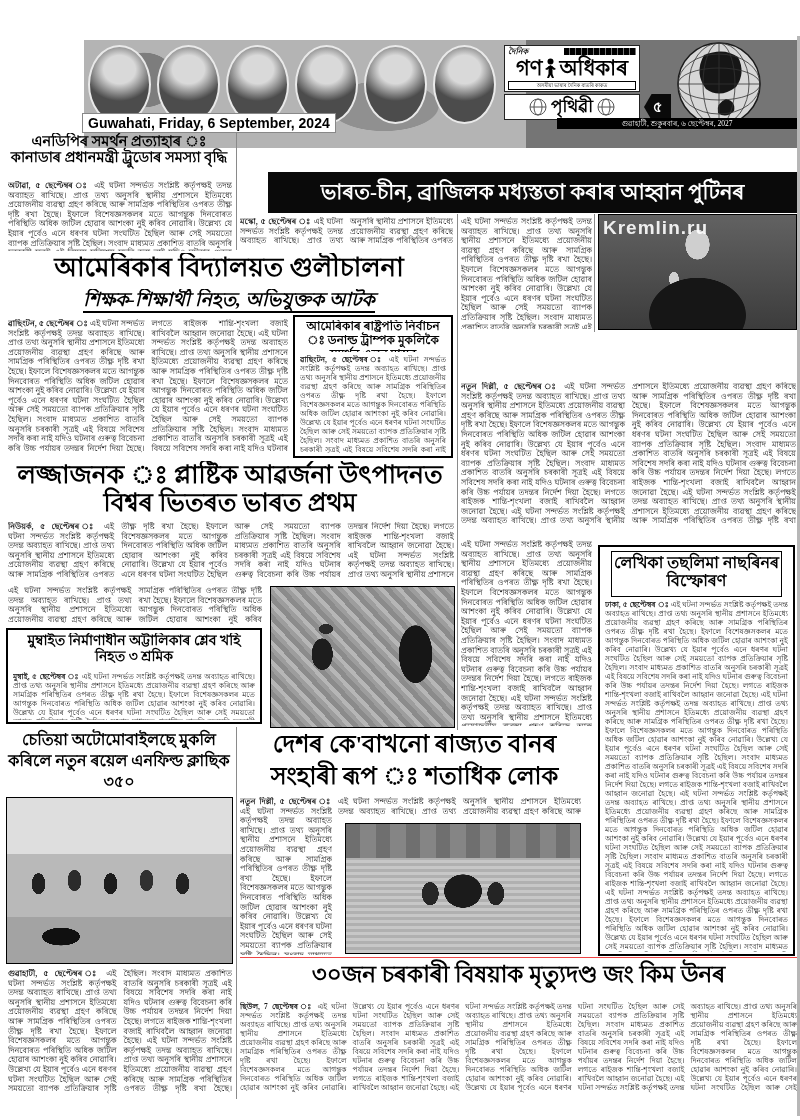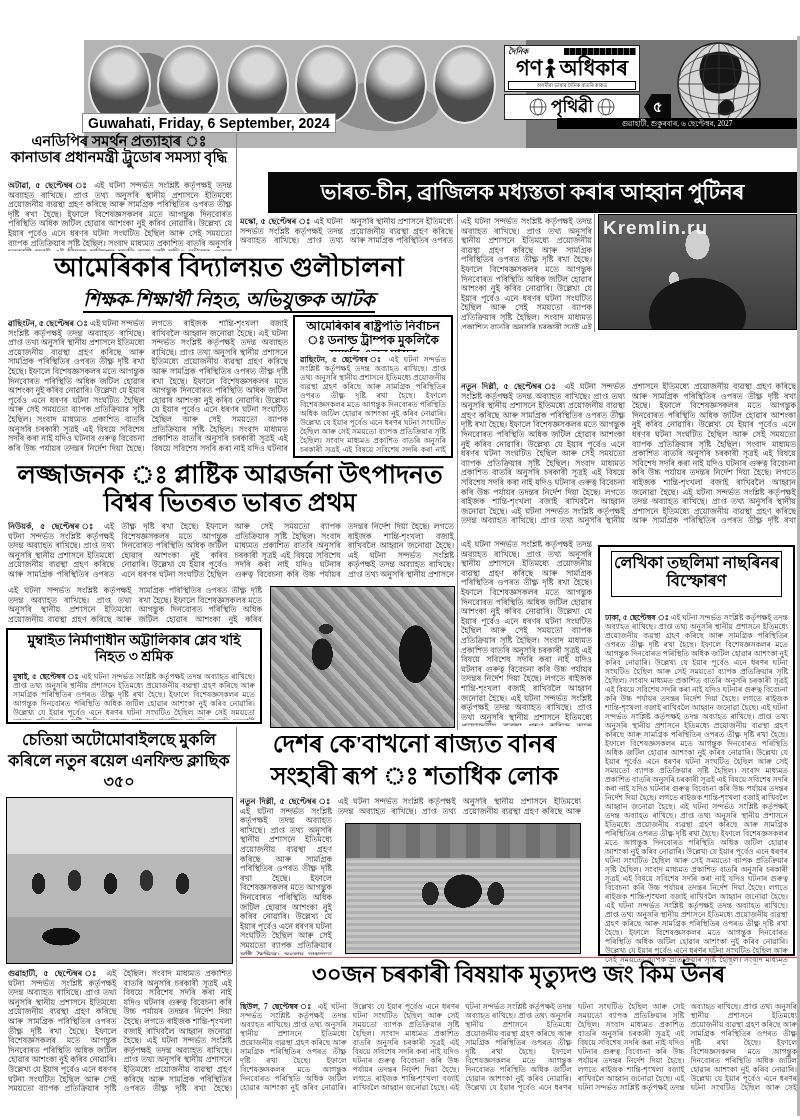--- a/index.html
+++ b/index.html
@@ -77,21 +77,21 @@
       repeating-linear-gradient(#c7c7c7 0 3px,#b0b0b0 3px 6px) ,
       linear-gradient(#8f8f8f 0 22%,#c2c2c2 22% 100%);
       background-blend-mode:normal;}
   .flood::before{content:"";position:absolute;left:0;top:0;width:100%;height:26%;
       background:repeating-linear-gradient(90deg,#6f6f6f 0 14px,#858585 14px 30px);}
   .box{position:absolute;border:2px solid #000;box-sizing:border-box;padding:3px 5px;background:#fff;}
   .boxTitle{font-weight:bold;text-align:center;color:#000;line-height:1.15;overflow:hidden;}
   .sub-ul{border-bottom:2px solid #000;padding-bottom:1px;}
   .blackbar{background:#0a0a0a;color:#fff;text-align:center;font-weight:bold;overflow:hidden;}
   .tasBox{border:2px solid #000;box-sizing:border-box;background:#fff;padding:3px 5px;}
-  .tasHead{border:1px solid #000;margin:1px 6px 16px 6px;padding:2px 0;}
+  .tasHead{border:1px solid #000;margin:1px 6px 3px 6px;padding:2px 0;}
   .pageEdge{right:0;top:36px;width:3px;height:1080px;background:#b7b7b7;}
 </style>
 </head>
 <body>
 
 <div id="page">
 
   <div class="abs masthead">
     <div class="oval" style="left:4px" title="Narendra Modi"></div>
     <div class="oval" style="left:73px" title="Rahul Gandhi"></div>

